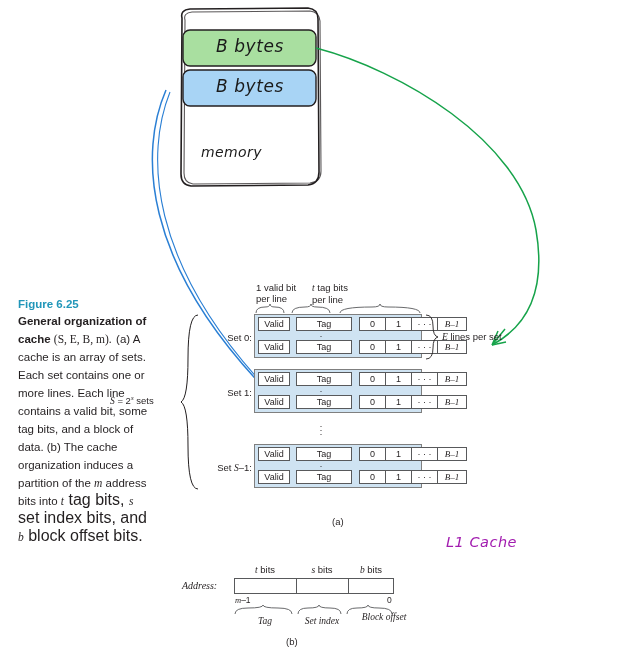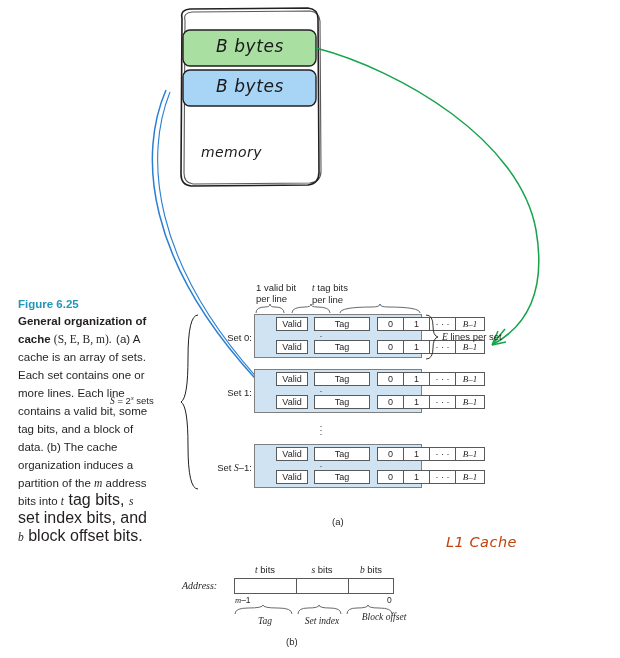--- a/index.html
+++ b/index.html
@@ -36,21 +36,21 @@
   .ser{font-family:"Liberation Serif", serif;}
 
   
   #cache-diagram{left:232px;top:282px;width:290px;height:250px;}
   .colhdr{
     position:absolute;font-size:9.5px;line-height:11px;color:#231f20;
   }
   .setbox{
     position:absolute;background:#cfe3f2;border:1px solid #7f7f7f;box-sizing:border-box;
   }
-  .linerow{position:absolute;height:14px;display:flex;align-items:center;margin-left:18px;}
+  .linerow{position:absolute;height:14px;display:flex;align-items:center;}
   .cell{
     background:#ffffff;border:1px solid #58595b;box-sizing:border-box;
     font-size:9px;text-align:center;line-height:12px;color:#231f20;
   }
   .cell.valid{width:32px;margin-right:6px;}
   .cell.tag{width:56px;margin-right:7px;}
   .cell.byte{width:26px;border-right:none;}
   .cell.byte.last{width:30px;border-right:1px solid #58595b;}
   .setlabel{
     position:absolute;font-size:9.5px;color:#231f20;text-align:right;line-height:11px;
@@ -62,21 +62,21 @@
   #cachesize{
     position:absolute;font-size:9.5px;color:#231f20;white-space:nowrap;
   }
   #label-a{position:absolute;font-size:9.5px;color:#231f20;}
   #elines{position:absolute;font-size:9.5px;color:#231f20;white-space:nowrap;}
   #ssets{position:absolute;font-size:9.5px;color:#231f20;white-space:nowrap;}
 
   
   #l1-annotation{
     left:446px;top:534px;font-family:"DejaVu Sans", sans-serif;font-size:14.5px;
-    font-style:italic;letter-spacing:.5px;color:#c2410c;
+    font-style:italic;letter-spacing:.5px;color:#a21caf;
   }
 
   
   #address-diagram{left:182px;top:568px;width:250px;height:86px;}
   #addr-word{
     position:absolute;left:0px;top:12px;font-size:10px;font-style:italic;
     font-family:"Liberation Serif", serif;color:#231f20;
   }
   #addr-bar{
     position:absolute;left:52px;top:10px;width:160px;height:16px;

